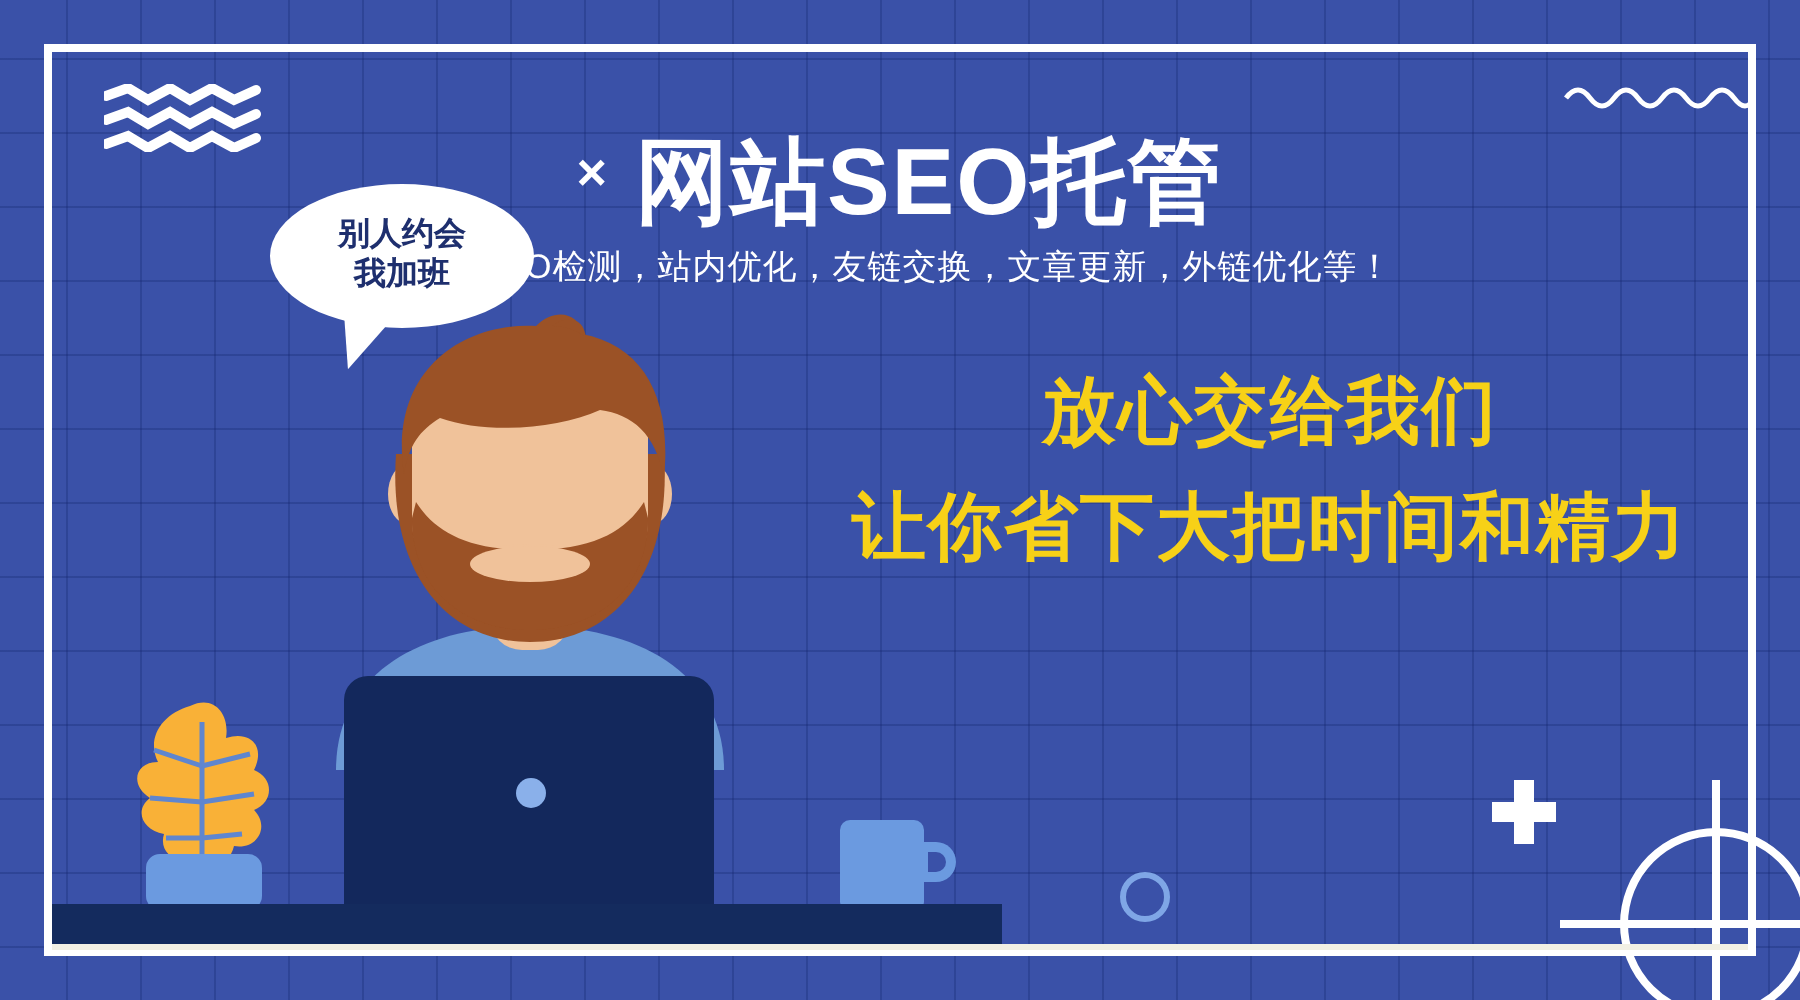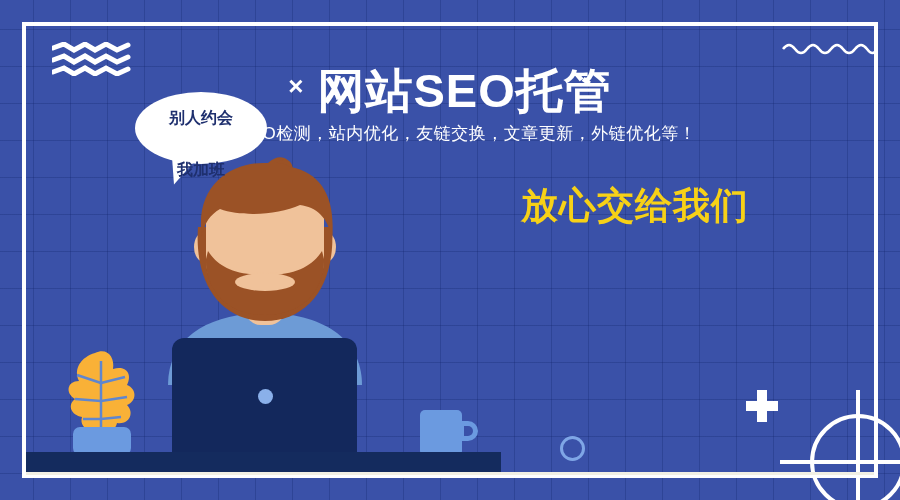--- a/index.html
+++ b/index.html
@@ -68,21 +68,21 @@
   .msg.m4{font-size:37px;}
 
   
   .bubble{
     position:absolute;left:135px;top:92px;width:132px;height:72px;
     background:#ffffff;border-radius:50%/50%;
     display:flex;flex-direction:column;align-items:center;justify-content:center;
     z-index:6;
   }
   .bubble span{
-    color:#1e2f6e;font-size:16px;font-weight:bold;line-height:1.25;white-space:nowrap;margin-top:32px;
+    color:#1e2f6e;font-size:16px;font-weight:bold;line-height:1.25;white-space:nowrap;
   }
   .bubble-tail{
     position:absolute;left:168px;top:150px;width:0;height:0;
     border-left:9px solid transparent;border-right:22px solid transparent;
     border-top:36px solid #ffffff;transform:rotate(10deg);z-index:5;
   }
 
   
   .person{position:absolute;left:150px;top:155px;width:230px;height:230px;z-index:3;}
 
@@ -139,20 +139,21 @@
   <div class="dot-ring"></div>
 
   <div class="title-row">
     <span class="title-x">×</span>
     <span class="title-main">网站SEO托管</span>
   </div>
   <div class="subtitle">含：SEO检测，站内优化，友链交换，文章更新，外链优化等！</div>
 
   <div class="messages">
     <div class="msg m1">放心交给我们</div>
+    <div class="msg m3">让你省下大把时间和精力</div>
   </div>
 
   <div class="bubble-tail"></div>
   <div class="bubble">
     <span>别人约会</span>
     <span>我加班</span>
   </div>
 
   <svg class="person" viewBox="0 0 230 230">
 

